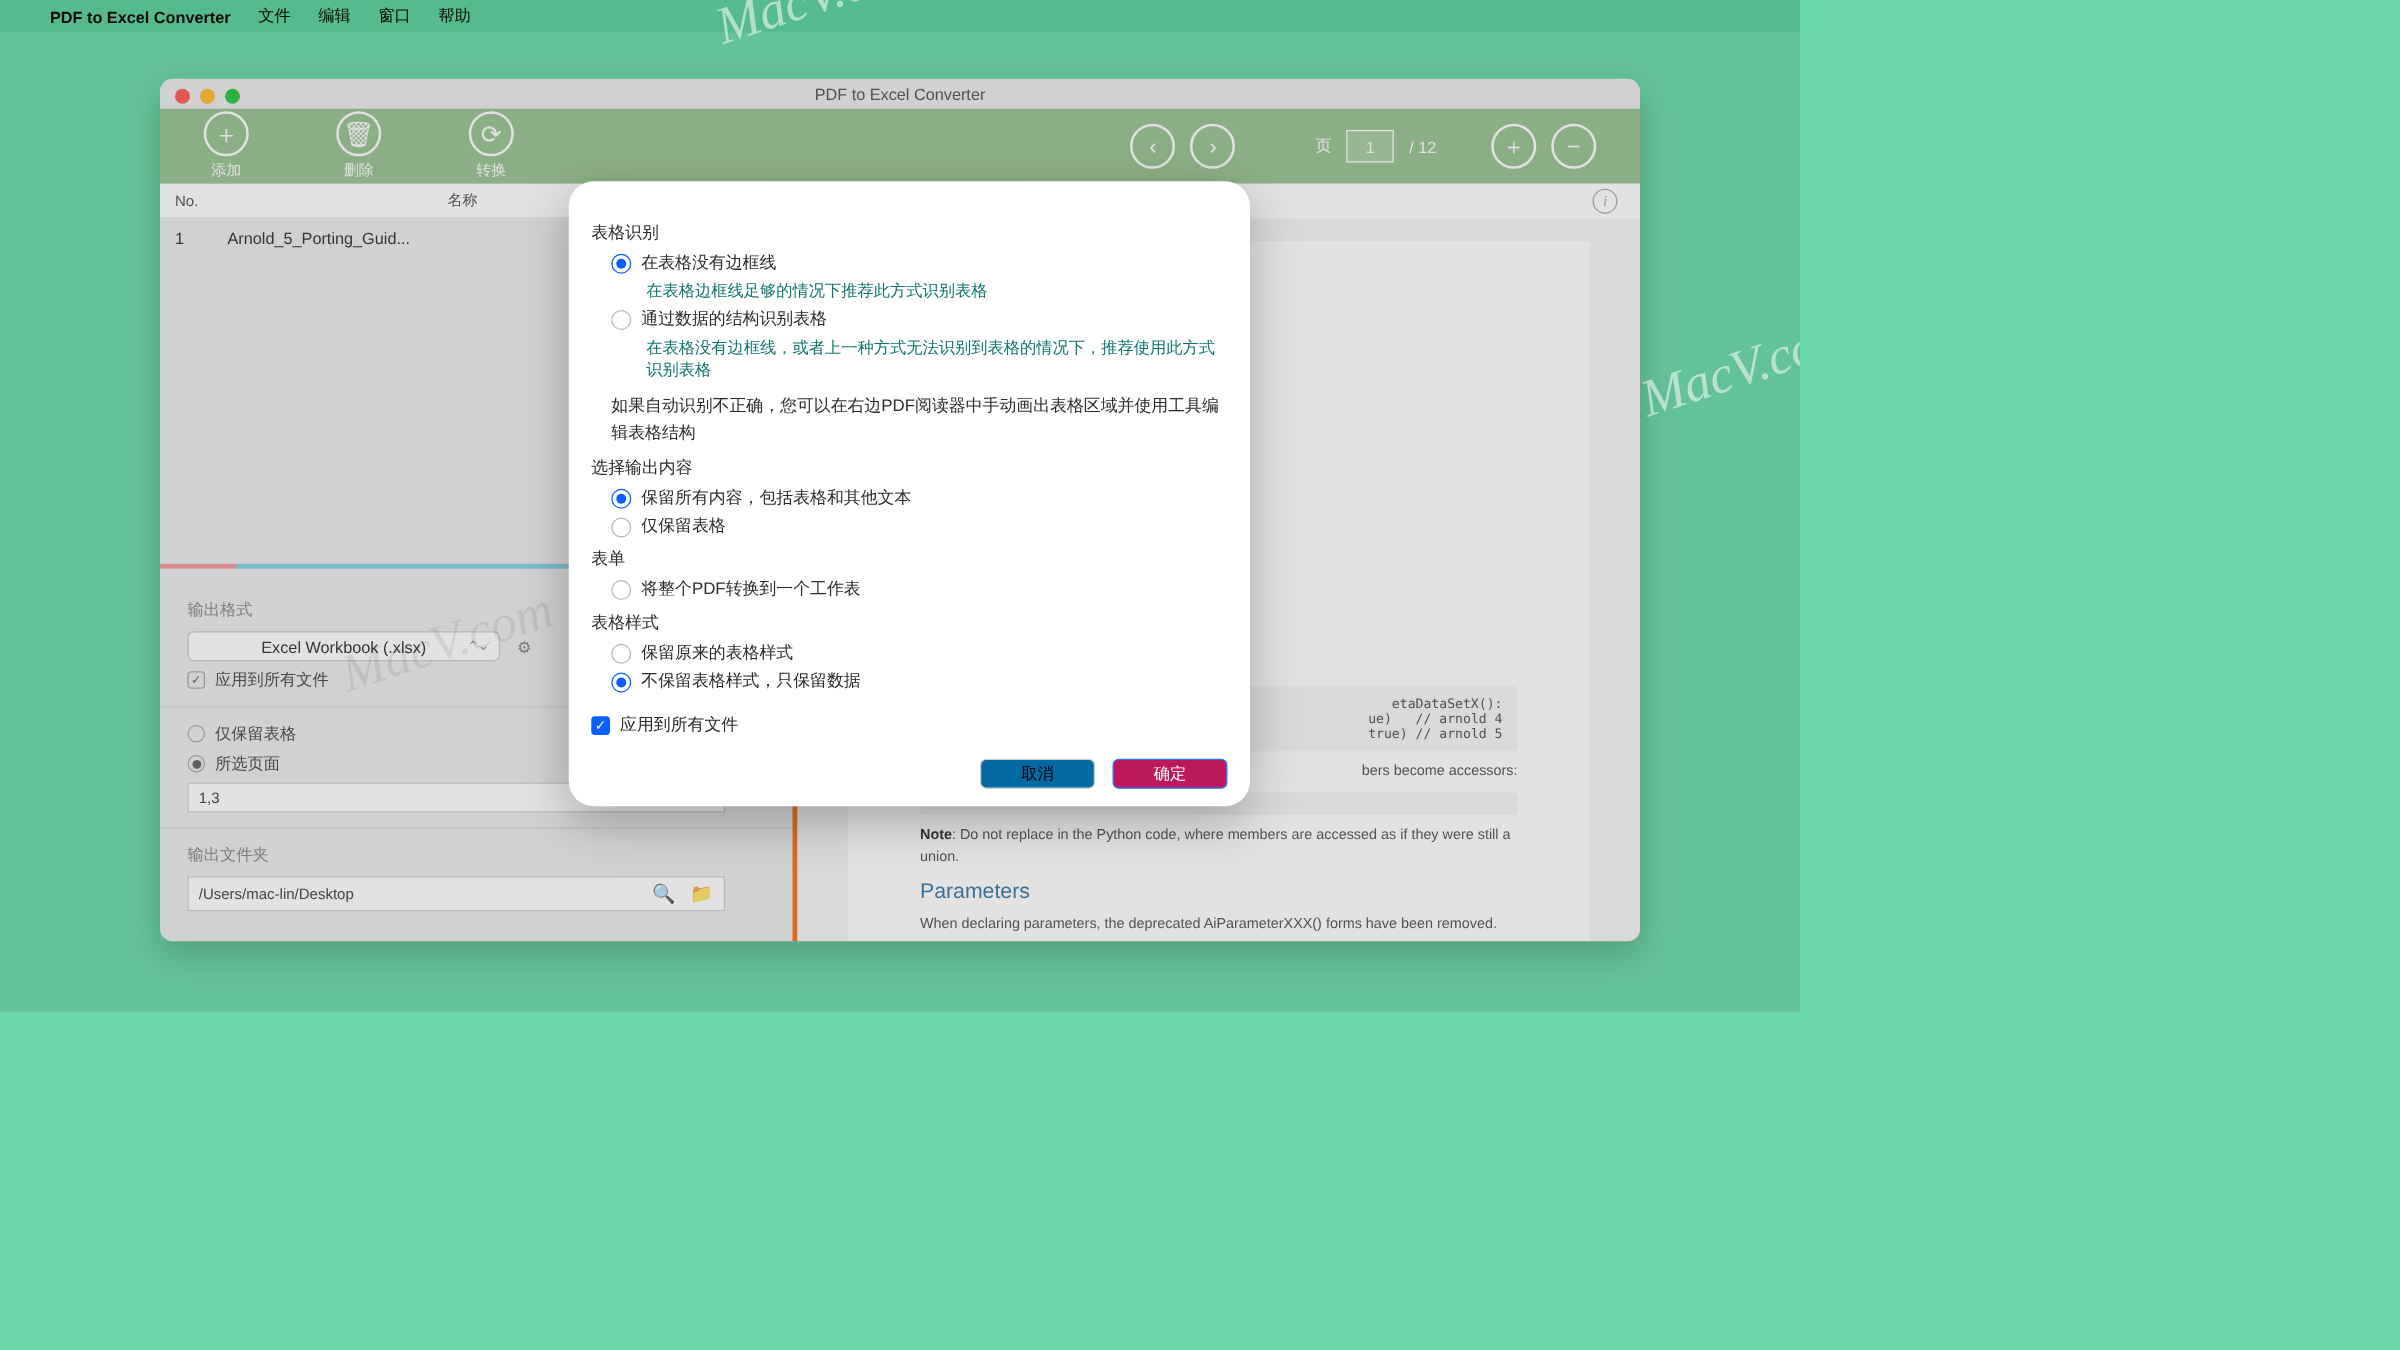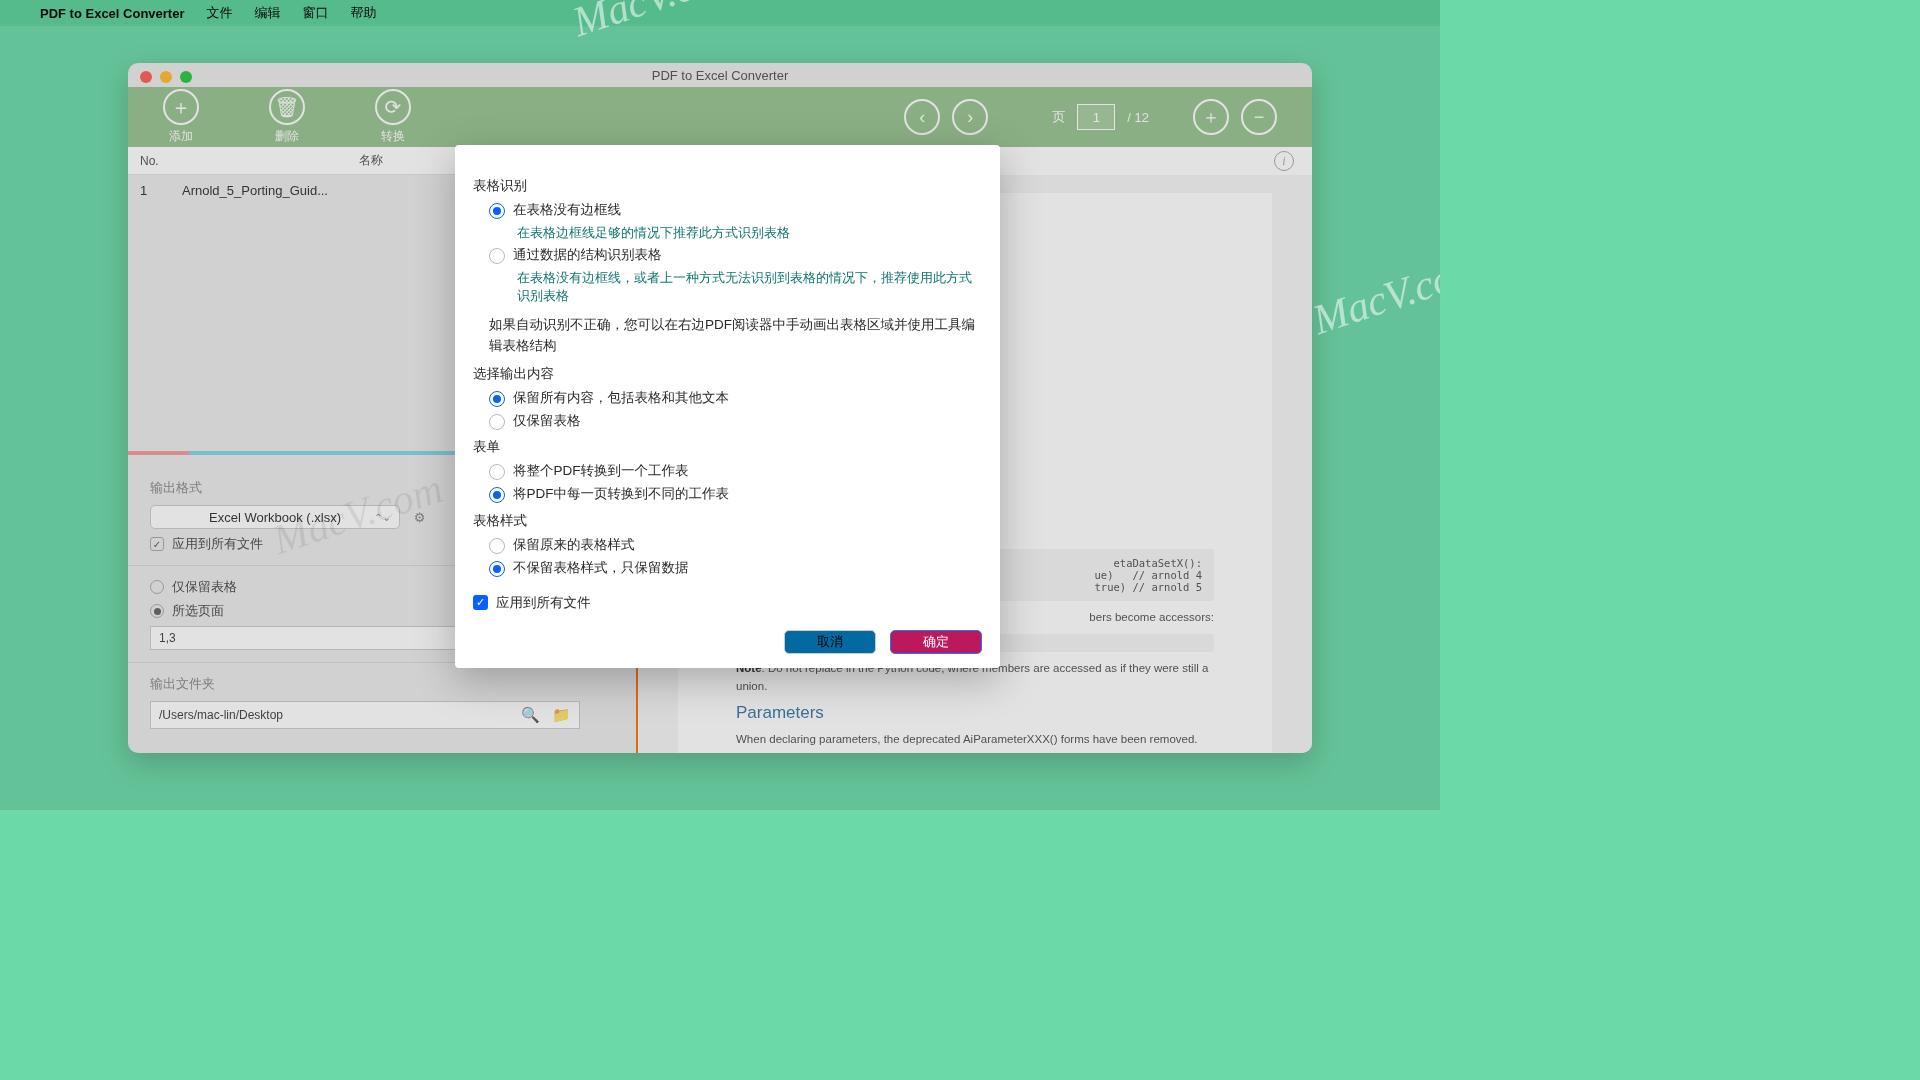--- a/index.html
+++ b/index.html
@@ -18,21 +18,21 @@
 
 .toolbar { height: 70px; background: #99c491; display: flex; align-items: center; padding: 0 35px; }
 .toolbtn { display: flex; flex-direction: column; align-items: center; color: #fff; font-size: 12px; gap: 3px; margin-right: 70px; }
 .toolbtn .circ { width: 36px; height: 36px; border: 2.5px solid #fff; border-radius: 50%; display: flex; align-items: center; justify-content: center; font-size: 20px; }
 .spacer { flex: 1; }
 .pagerow { display: flex; align-items: center; gap: 12px; color: #fff; font-size: 13px; }
 .pager-arrow { width: 36px; height: 36px; border: 2.5px solid #fff; border-radius: 50%; display: flex; align-items: center; justify-content: center; font-size: 18px; }
 .pageinput { width: 38px; height: 26px; background: #a7cda0; border: 1px solid #fff; color: #fff; text-align: center; font-size: 13px; }
 
 .body { flex: 1; display: flex; }
-.left { width: 510px; display: flex; flex-direction: column; border-right: 2px solid #f97316; }
+.left { width: 510px; display: flex; flex-direction: column; border-right: 4px solid #f97316; }
 .listhead { height: 28px; background: #fff; display: flex; align-items: center; font-size: 12px; color: #555; border-bottom: 1px solid #e0e0e0; }
 .listhead .c1 { width: 48px; padding-left: 12px; } .listhead .c2 { flex: 1; text-align: center; } .listhead .c3 { width: 70px; text-align: center; }
 .listrow { height: 30px; display: flex; align-items: center; font-size: 13px; color: #333; }
 .listrow .c1 { width: 48px; padding-left: 12px; } .listrow .c2 { flex: 1; padding-left: 6px; } .listrow .c3 { width: 70px; }
 .filler { flex: 1; }
 .prog { height: 4px; background: linear-gradient(90deg, #f39c9c 0 12%, #87d3e8 12% 100%); }
 .panel { padding: 24px 22px; font-size: 13px; color: #4a4a4a; }
 .panel .sect { color: #8a8a8a; margin-bottom: 8px; }
 .dropdown { width: 250px; height: 24px; background: #fff; border: 1px solid #ccc; border-radius: 5px; display: inline-flex; align-items: center; justify-content: center; font-size: 13px; color: #333; position: relative; }
 .dropdown .chev { position: absolute; right: 8px; font-size: 10px; color: #888; }
@@ -49,21 +49,21 @@
 .right { flex: 1; background: #f5f5f5; position: relative; }
 .pdftool { height: 28px; background: #fff; display: flex; align-items: center; justify-content: flex-end; gap: 30px; padding: 0 18px; color: #aaa; font-size: 16px; }
 .info-i { width: 20px; height: 20px; border: 1.5px solid #aaa; border-radius: 50%; display: inline-flex; align-items: center; justify-content: center; font-size: 12px; font-style: italic; font-family: serif; }
 .pdf { background: #fff; margin: 18px 40px 0; padding: 30px 58px; font-size: 12px; color: #333; height: 560px; }
 .pdf h3 { color: #3b7ba8; font-weight: 400; font-size: 17px; }
 .pdf p { margin: 8px 0; line-height: 1.5; font-size: 11.5px; color: #555; }
 .pdf .mono { font-family: Menlo, monospace; background: #f5f5f5; padding: 8px 12px; font-size: 10.5px; color: #555; border-radius: 3px; margin: 6px 0; white-space: pre; }
 .pdf b.note { color: #333; }
 
 .dim { position: absolute; inset: 0; background: rgba(60,60,60,.15); }
-.modal { position: absolute; left: 455px; top: 145px; width: 545px; background: #fff; border-radius: 4px; box-shadow: 0 12px 40px rgba(0,0,0,.25); padding: 24px 18px 14px 18px; font-size: 13.5px; color: #2a2a2a; }
+.modal { position: absolute; left: 455px; top: 145px; width: 545px; background: #fff; border-radius: 20px; box-shadow: 0 12px 40px rgba(0,0,0,.25); padding: 24px 18px 14px 18px; font-size: 13.5px; color: #2a2a2a; }
 .modal .sect-title { margin: 8px 0 6px; }
 .modal .opt { display: flex; align-items: flex-start; gap: 8px; margin: 4px 0 4px 16px; line-height: 1.4; }
 .modal .sub { margin-left: 44px; color: #0f766e; font-size: 13px; }
 .modal .hint { margin: 10px 0 2px 16px; line-height: 1.55; }
 .modal .mradio { width: 16px; height: 16px; border: 1.5px solid #b8b8b8; border-radius: 50%; flex: none; margin-top: 2px; display: inline-flex; align-items: center; justify-content: center; }
 .modal .mradio.sel { border-color: #0a60ff; }
 .modal .mradio.sel::after { content: ""; width: 8px; height: 8px; background: #0a60ff; border-radius: 50%; }
 .modal .mchk { width: 15px; height: 15px; background: #0a60ff; border-radius: 3px; display: inline-flex; align-items: center; justify-content: center; color: #fff; font-size: 11px; margin-right: 8px; }
 .modal .btns { display: flex; justify-content: flex-end; gap: 14px; margin-top: 18px; }
 .modal button { width: 92px; height: 24px; border-radius: 5px; font-size: 13px; border: 1px solid #ccc; background: #0369a1; }
@@ -218,24 +218,20 @@
   <div class="opt">
       <span class="mradio"></span>
       <span>仅保留表格</span>
     </div>
 
   <div class="sect-title">表单</div>
   <div class="opt">
       <span class="mradio"></span>
       <span>将整个PDF转换到一个工作表</span>
     </div>
-  <div class="opt">
-      <span class="mradio sel"></span>
-      <span>将PDF中每一页转换到不同的工作表</span>
-    </div>
 
   <div class="sect-title">表格样式</div>
   <div class="opt">
       <span class="mradio"></span>
       <span>保留原来的表格样式</span>
     </div>
   <div class="opt">
       <span class="mradio sel"></span>
       <span>不保留表格样式，只保留数据</span>
     </div>

